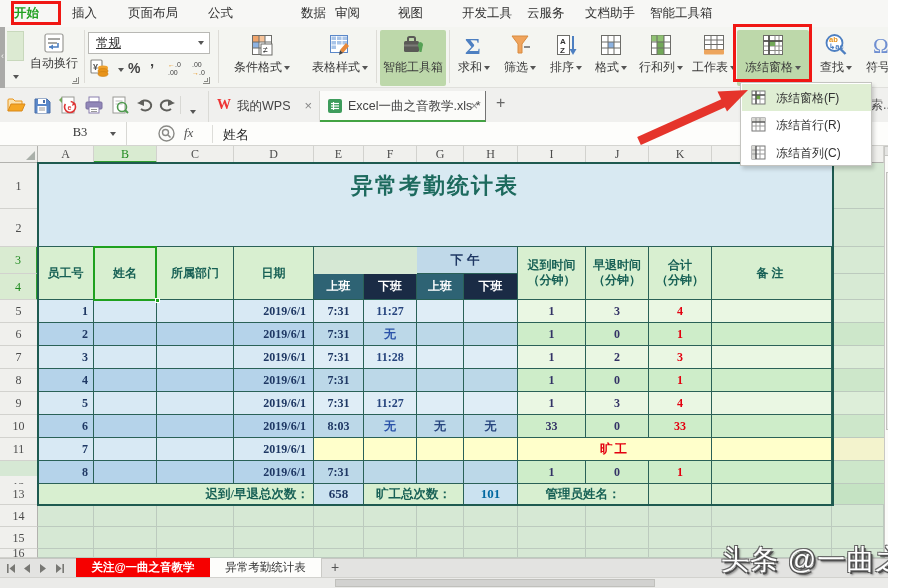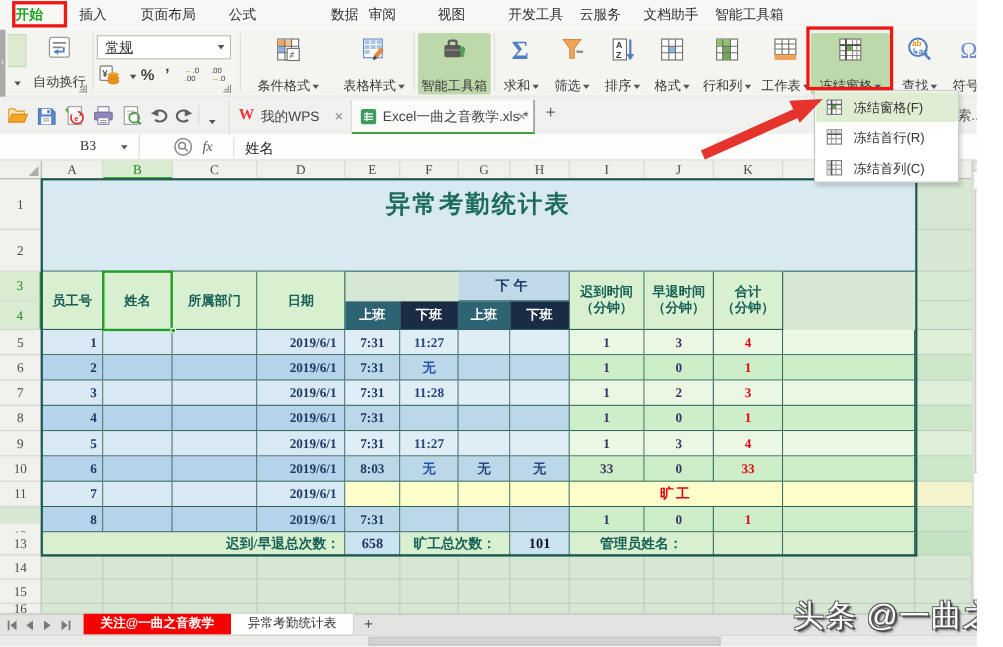--- a/index.html
+++ b/index.html
@@ -9,21 +9,21 @@
 
 #menubar { position:absolute; left:0; top:0; width:912px; height:27px; background:#f7f7f5; }
 .menuitem { position:absolute; top:0; height:27px; line-height:27px; font-size:12.5px; color:#2f2f2f; }
 .menuitem.active { color:#21a121; font-weight:bold; }
 
 
 #ribbon { position:absolute; left:0; top:27px; width:912px; height:61px; background:#f4f5f1; border-bottom:1px solid #e0e0dc; }
 .rsep { position:absolute; top:3px; width:1px; height:53px; background:#dddcd7; }
 .rbtn { position:absolute; top:3px; height:56px; text-align:center; color:#3a3a3a; font-size:12px; }
 .rbtn .ric { display:block; margin:2px auto 1px; }
-.rbtn .rlabel { display:block; margin-top:12px; white-space:nowrap; }
+.rbtn .rlabel { display:block; margin-top:1px; white-space:nowrap; }
 .rbtn.greenbg { background:#bdd8aa; border-radius:2px; }
 .caret { display:inline-block; width:0; height:0; border-left:3.5px solid transparent; border-right:3.5px solid transparent; border-top:4px solid #555; vertical-align:middle; margin-left:2px; }
 .corner-exp { position:absolute; width:7px; height:7px; border-right:1px solid #8a8a86; border-bottom:1px solid #8a8a86; }
 .corner-exp:after { content:""; position:absolute; right:1px; bottom:1px; width:3px; height:3px; border-right:1px solid #8a8a86; border-bottom:1px solid #8a8a86; }
 
 
 #combo-fmt { position:absolute; left:88px; top:5px; width:122px; height:22px; background:#fff; border:1px solid #b8b8b4; font-size:12.5px; color:#333; line-height:20px; padding-left:7px;text-decoration:underline; }
 #combo-fmt .caret { position:absolute; right:5px; top:8px; }
 
 
@@ -438,20 +438,21 @@
       <div class="cell" style="left: 314px; top: 128px; width: 50px; height: 26px; color: rgb(255, 255, 255); font-size: 12px; border-right: 1px solid rgb(42, 97, 87); border-bottom: 1px solid rgb(42, 97, 87); display: flex; align-items: center; justify-content: center; background: rgb(46, 99, 116);">上班</div>
       <div class="cell" style="left: 364px; top: 128px; width: 53px; height: 26px; color: rgb(255, 255, 255); font-size: 12px; border-right: 1px solid rgb(42, 97, 87); border-bottom: 1px solid rgb(42, 97, 87); display: flex; align-items: center; justify-content: center; background: rgb(26, 43, 69);">下班</div>
       <div class="cell" style="left: 417px; top: 128px; width: 47px; height: 26px; color: rgb(255, 255, 255); font-size: 12px; border-right: 1px solid rgb(42, 97, 87); border-bottom: 1px solid rgb(42, 97, 87); display: flex; align-items: center; justify-content: center; background: rgb(46, 99, 116);">上班</div>
       <div class="cell" style="left: 464px; top: 128px; width: 54px; height: 26px; color: rgb(255, 255, 255); font-size: 12px; border-right: 1px solid rgb(42, 97, 87); border-bottom: 1px solid rgb(42, 97, 87); display: flex; align-items: center; justify-content: center; background: rgb(26, 43, 69);">下班</div>
       <div class="cell" style="left: 518px; top: 101px; width: 68px; height: 53px; background: rgb(216, 239, 208); color: rgb(23, 96, 85); font-size: 12px; border-right: 1px solid rgb(42, 97, 87); border-bottom: 1px solid rgb(42, 97, 87); display: flex; align-items: center; justify-content: center; white-space: pre-line; text-align: center; line-height: 1.25;">迟到时间
 （分钟）</div>
       <div class="cell" style="left: 586px; top: 101px; width: 63px; height: 53px; background: rgb(216, 239, 208); color: rgb(23, 96, 85); font-size: 12px; border-right: 1px solid rgb(42, 97, 87); border-bottom: 1px solid rgb(42, 97, 87); display: flex; align-items: center; justify-content: center; white-space: pre-line; text-align: center; line-height: 1.25;">早退时间
 （分钟）</div>
       <div class="cell" style="left: 649px; top: 101px; width: 63px; height: 53px; background: rgb(216, 239, 208); color: rgb(23, 96, 85); font-size: 12px; border-right: 1px solid rgb(42, 97, 87); border-bottom: 1px solid rgb(42, 97, 87); display: flex; align-items: center; justify-content: center; white-space: pre-line; text-align: center; line-height: 1.25;">合计
 （分钟）</div>
+      <div class="cell" style="left: 712px; top: 101px; width: 120px; height: 53px; background: rgb(216, 239, 208); color: rgb(23, 96, 85); font-size: 12px; border-right: 1px solid rgb(42, 97, 87); border-bottom: 1px solid rgb(42, 97, 87); display: flex; align-items: center; justify-content: center; letter-spacing: 3px;">备注</div>
       <div class="cell" style="left: 38px; top: 154px; width: 56px; height: 23px; background: rgb(216, 233, 244); color: rgb(31, 56, 100); font-size: 12px; border-right: 1px solid rgb(42, 97, 87); border-bottom: 1px solid rgb(42, 97, 87); display: flex; align-items: center; justify-content: flex-end; padding-right: 5px;">1</div>
       <div class="cell" style="left: 94px; top: 154px; width: 63px; height: 23px; background: rgb(216, 233, 244); border-right: 1px solid rgb(42, 97, 87); border-bottom: 1px solid rgb(42, 97, 87);"></div>
       <div class="cell" style="left: 157px; top: 154px; width: 77px; height: 23px; background: rgb(216, 233, 244); border-right: 1px solid rgb(42, 97, 87); border-bottom: 1px solid rgb(42, 97, 87);"></div>
       <div class="cell" style="left: 234px; top: 154px; width: 80px; height: 23px; background: rgb(216, 233, 244); color: rgb(31, 56, 100); font-size: 12px; border-right: 1px solid rgb(42, 97, 87); border-bottom: 1px solid rgb(42, 97, 87); display: flex; align-items: center; justify-content: flex-end; padding-right: 7px;">2019/6/1</div>
       <div class="cell" style="left: 314px; top: 154px; width: 50px; height: 23px; background: rgb(223, 237, 246); color: rgb(31, 56, 100); font-size: 12px; border-right: 1px solid rgb(42, 97, 87); border-bottom: 1px solid rgb(42, 97, 87); display: flex; align-items: center; justify-content: center;">7:31</div>
       <div class="cell" style="left: 364px; top: 154px; width: 53px; height: 23px; background: rgb(223, 237, 246); font-size: 12px; border-right: 1px solid rgb(42, 97, 87); border-bottom: 1px solid rgb(42, 97, 87); display: flex; align-items: center; justify-content: center; color: rgb(39, 69, 126);">11:27</div>
       <div class="cell" style="left: 417px; top: 154px; width: 47px; height: 23px; background: rgb(223, 237, 246); font-size: 12px; border-right: 1px solid rgb(42, 97, 87); border-bottom: 1px solid rgb(42, 97, 87); display: flex; align-items: center; justify-content: center; color: rgb(39, 69, 126);"></div>
       <div class="cell" style="left: 464px; top: 154px; width: 54px; height: 23px; background: rgb(223, 237, 246); font-size: 12px; border-right: 1px solid rgb(42, 97, 87); border-bottom: 1px solid rgb(42, 97, 87); display: flex; align-items: center; justify-content: center; color: rgb(39, 69, 126);"></div>
       <div class="cell" style="left: 518px; top: 154px; width: 68px; height: 23px; background: rgb(234, 247, 227); color: rgb(51, 51, 102); font-size: 12px; border-right: 1px solid rgb(42, 97, 87); border-bottom: 1px solid rgb(42, 97, 87); display: flex; align-items: center; justify-content: center;">1</div>
       <div class="cell" style="left: 586px; top: 154px; width: 63px; height: 23px; background: rgb(234, 247, 227); color: rgb(51, 51, 102); font-size: 12px; border-right: 1px solid rgb(42, 97, 87); border-bottom: 1px solid rgb(42, 97, 87); display: flex; align-items: center; justify-content: center;">3</div>
@@ -535,21 +536,21 @@
       <div class="cell" style="left: 364px; top: 315px; width: 53px; height: 23px; background: rgb(188, 216, 232); font-size: 12px; border-right: 1px solid rgb(42, 97, 87); border-bottom: 1px solid rgb(42, 97, 87); display: flex; align-items: center; justify-content: center; color: rgb(39, 69, 126);"></div>
       <div class="cell" style="left: 417px; top: 315px; width: 47px; height: 23px; background: rgb(188, 216, 232); font-size: 12px; border-right: 1px solid rgb(42, 97, 87); border-bottom: 1px solid rgb(42, 97, 87); display: flex; align-items: center; justify-content: center; color: rgb(39, 69, 126);"></div>
       <div class="cell" style="left: 464px; top: 315px; width: 54px; height: 23px; background: rgb(188, 216, 232); font-size: 12px; border-right: 1px solid rgb(42, 97, 87); border-bottom: 1px solid rgb(42, 97, 87); display: flex; align-items: center; justify-content: center; color: rgb(39, 69, 126);"></div>
       <div class="cell" style="left: 518px; top: 315px; width: 68px; height: 23px; background: rgb(206, 237, 201); color: rgb(51, 51, 102); font-size: 12px; border-right: 1px solid rgb(42, 97, 87); border-bottom: 1px solid rgb(42, 97, 87); display: flex; align-items: center; justify-content: center;">1</div>
       <div class="cell" style="left: 586px; top: 315px; width: 63px; height: 23px; background: rgb(206, 237, 201); color: rgb(51, 51, 102); font-size: 12px; border-right: 1px solid rgb(42, 97, 87); border-bottom: 1px solid rgb(42, 97, 87); display: flex; align-items: center; justify-content: center;">0</div>
       <div class="cell" style="left: 649px; top: 315px; width: 63px; height: 23px; background: rgb(206, 237, 201); color: rgb(227, 0, 15); font-size: 12px; border-right: 1px solid rgb(42, 97, 87); border-bottom: 1px solid rgb(42, 97, 87); display: flex; align-items: center; justify-content: center;">1</div>
       <div class="cell" style="left: 712px; top: 315px; width: 120px; height: 23px; background: rgb(206, 237, 201); border-right: 1px solid rgb(42, 97, 87); border-bottom: 1px solid rgb(42, 97, 87);"></div>
       <div class="cell" style="left: 38px; top: 338px; width: 276px; height: 21px; background: rgb(216, 239, 208); color: rgb(23, 96, 85); font-size: 12.5px; border-right: 1px solid rgb(42, 97, 87); border-bottom: 1px solid rgb(42, 97, 87); display: flex; align-items: center; justify-content: flex-end; padding-right: 4px;">迟到/早退总次数：</div>
       <div class="cell" style="left: 314px; top: 338px; width: 50px; height: 21px; background: rgb(203, 226, 240); color: rgb(31, 56, 100); font-size: 13px; border-right: 1px solid rgb(42, 97, 87); border-bottom: 1px solid rgb(42, 97, 87); display: flex; align-items: center; justify-content: center;">658</div>
       <div class="cell" style="left: 364px; top: 338px; width: 100px; height: 21px; background: rgb(216, 239, 208); color: rgb(23, 96, 85); font-size: 12.5px; border-right: 1px solid rgb(42, 97, 87); border-bottom: 1px solid rgb(42, 97, 87); display: flex; align-items: center; justify-content: center;">旷工总次数：</div>
-      <div class="cell" style="left: 464px; top: 338px; width: 54px; height: 21px; background: rgb(203, 226, 240); color: #0f172a; font-size: 13px; border-right: 1px solid rgb(42, 97, 87); border-bottom: 1px solid rgb(42, 97, 87); display: flex; align-items: center; justify-content: center;">101</div>
+      <div class="cell" style="left: 464px; top: 338px; width: 54px; height: 21px; background: rgb(203, 226, 240); color: #0369a1; font-size: 13px; border-right: 1px solid rgb(42, 97, 87); border-bottom: 1px solid rgb(42, 97, 87); display: flex; align-items: center; justify-content: center;">101</div>
       <div class="cell" style="left: 518px; top: 338px; width: 131px; height: 21px; background: rgb(216, 239, 208); color: rgb(23, 96, 85); font-size: 12.5px; border-right: 1px solid rgb(42, 97, 87); border-bottom: 1px solid rgb(42, 97, 87); display: flex; align-items: center; justify-content: center;">管理员姓名：</div>
       <div class="cell" style="left: 649px; top: 338px; width: 63px; height: 21px; background: rgb(216, 239, 208); border-right: 1px solid rgb(42, 97, 87); border-bottom: 1px solid rgb(42, 97, 87);"></div>
       <div class="cell" style="left: 712px; top: 338px; width: 120px; height: 21px; background: rgb(216, 239, 208); border-right: 1px solid rgb(42, 97, 87); border-bottom: 1px solid rgb(42, 97, 87);"></div>
       <div id="tableborder" style="left: 37px; top: 16px; width: 797px; height: 344px;"></div>
       <div id="selbox" style="left: 93px; top: 100px; width: 64px; height: 55px;"></div>
       <div id="selhandle" style="left: 155px; top: 152px;"></div>
     </div>
 
   <div id="vscroll"></div>
   <div id="vsplit"></div>

